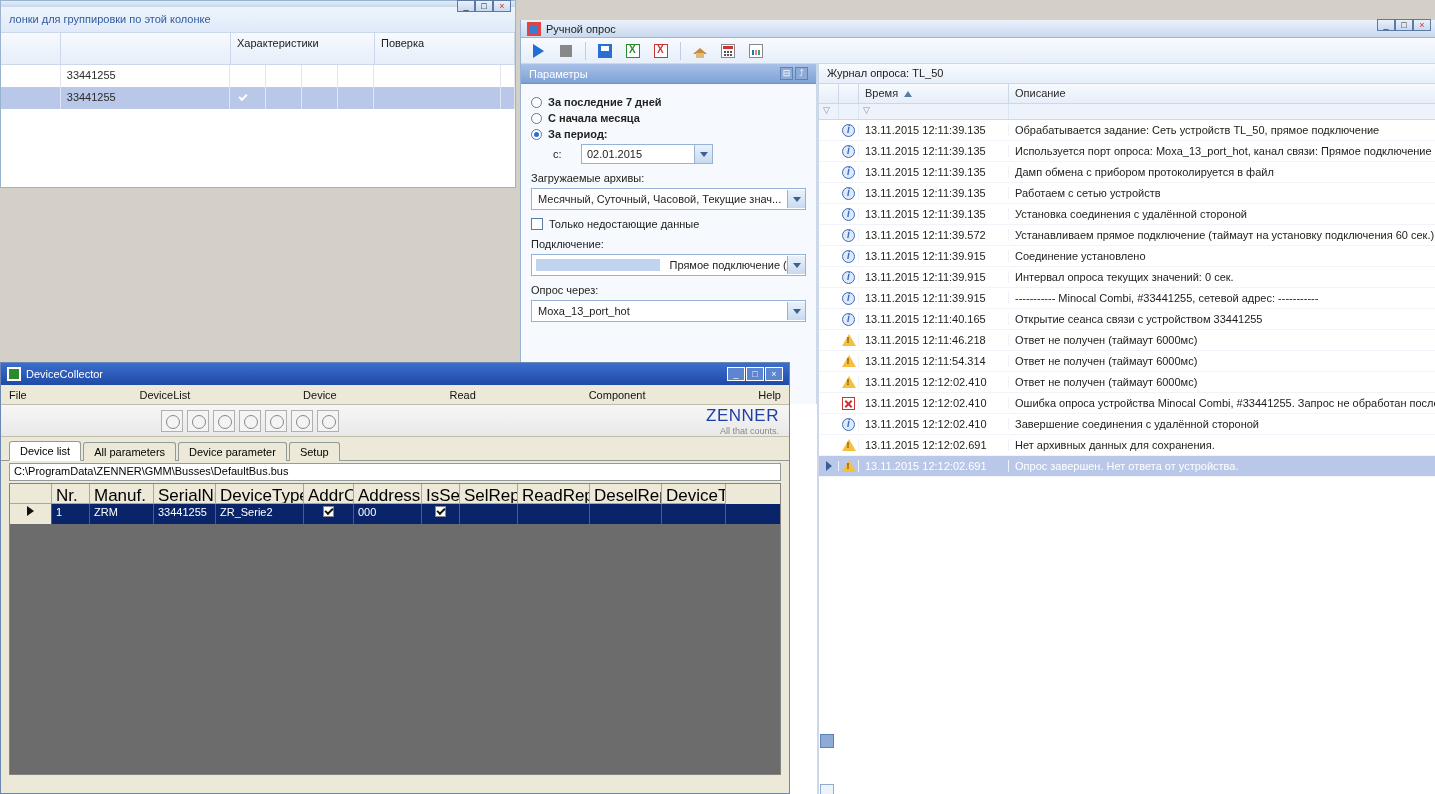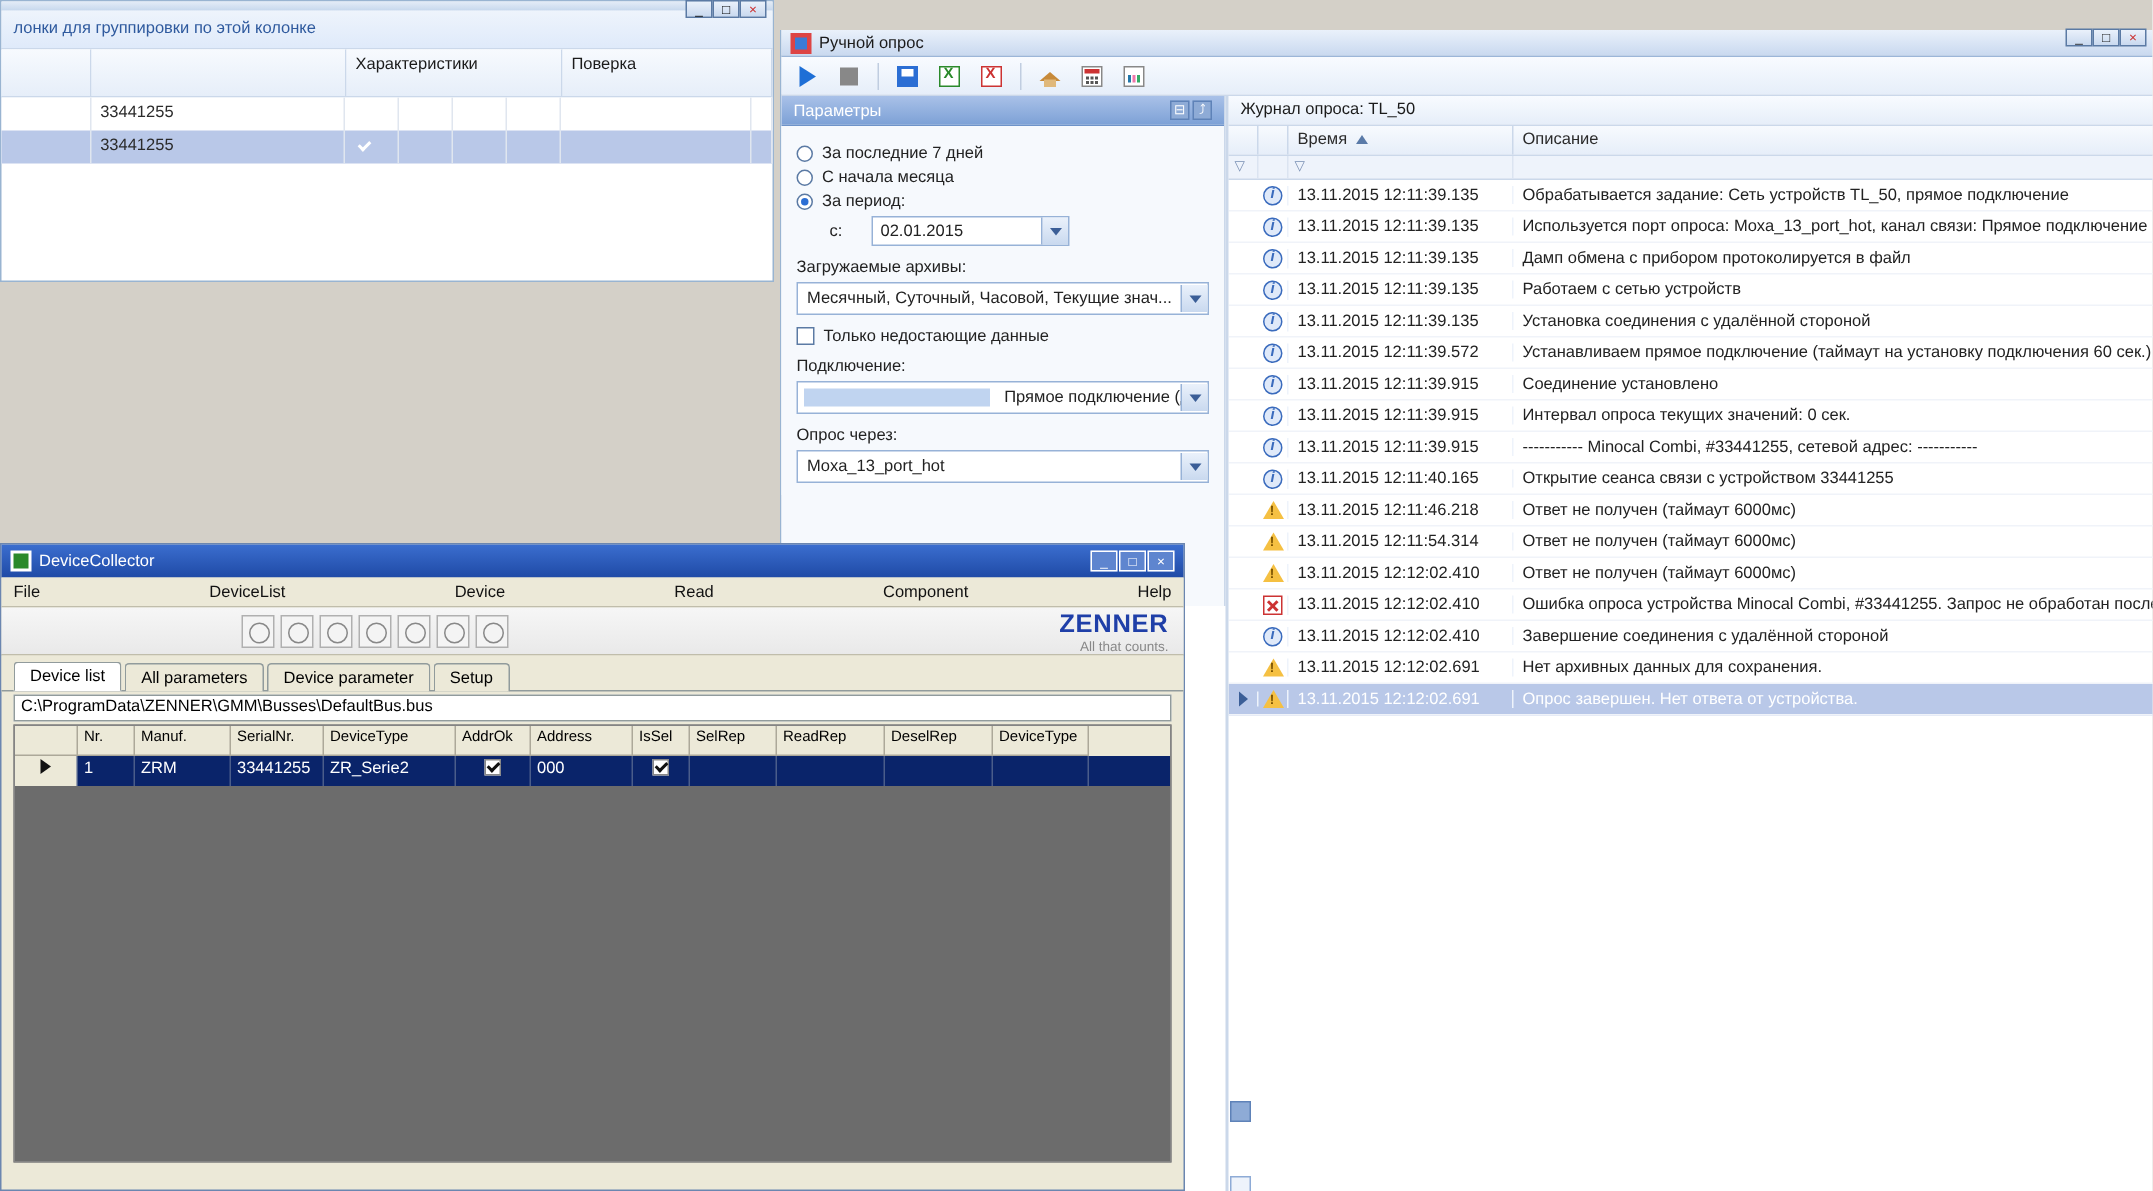--- a/index.html
+++ b/index.html
@@ -50,21 +50,21 @@
 .cal-ico::after{content:"";position:absolute;left:2px;top:6px;width:2px;height:2px;background:#555;box-shadow:3px 0 #555,6px 0 #555,0 3px #555,3px 3px #555,6px 3px #555;}
 .chart-ico{width:14px;height:14px;border:1px solid #888;background:#fff;position:relative;}
 .chart-ico::after{content:"";position:absolute;left:2px;bottom:2px;width:2px;height:5px;background:#27a;box-shadow:3px 0 0 -0px #e7a,6px 0 0 0 #3a6;}
 
 .poll-body{display:flex; height:calc(100% - 44px);}
 .params-panel{ width:296px; border-right:1px solid #cbd8ea; background:#f6f9fd; display:flex; flex-direction:column; }
 .panel-title{height:20px;background:linear-gradient(#a9c1e8,#7da1d6);color:#fff;padding:3px 8px;font-size:11px;display:flex;align-items:center;justify-content:space-between;border-bottom:1px solid #6e93c9;}
 .pin-icons{display:flex;gap:2px;}
 .pin{width:13px;height:13px;background:#8eabd6;border:1px solid #5e82b8;font-size:9px;text-align:center;line-height:11px;color:#fff;}
 .params-content{padding:8px 10px; background:#f6f9fd; color:#222;}
-.radio-row{display:flex;align-items:flex-end;gap:6px;margin:4px 0;}
+.radio-row{display:flex;align-items:flex-end;gap:6px;margin:4px 0;font-weight:bold;}
 .radio{width:11px;height:11px;border-radius:50%;border:1px solid #5b7aa4;background:#fff;display:flex;align-items:center;justify-content:center;}
 .radio.checked::after{content:"";width:5px;height:5px;border-radius:50%;background:#2b6ed4;}
 .date-subrow{display:flex;align-items:center;gap:8px;margin:4px 0 4px 22px;}
 .date-input{display:flex;align-items:center;border:1px solid #97b2d7;background:#fff;height:20px;width:132px;}
 .date-input span{flex:1;padding:0 5px;}
 .dd-btn{width:18px;height:18px;background:linear-gradient(#eaf1fb,#c9d9ef);border-left:1px solid #97b2d7;display:flex;align-items:center;justify-content:center;}
 .dd-btn::after{content:"";width:0;height:0;border-left:4px solid transparent;border-right:4px solid transparent;border-top:5px solid #3b5e97;}
 .lbl{margin:8px 0 4px;}
 .select{display:flex;align-items:center;border:1px solid #97b2d7;background:#fff;height:22px;}
 .select span{flex:1;padding:0 6px;overflow:hidden;white-space:nowrap;}
@@ -101,32 +101,32 @@
 
 .win-dc{position:absolute;left:0;top:362px;width:790px;height:432px;border:1px solid #6b86b0;background:#ece9d8;}
 .dc-title{height:22px;background:linear-gradient(#3b6ecf,#1f4aa6);color:#fff;display:flex;align-items:center;padding:0 6px;font-size:11px;}
 .dc-title .dcic{width:14px;height:14px;background:#fff;margin-right:5px;position:relative;}
 .dc-title .dcic::after{content:"";position:absolute;inset:2px;background:#2b8a2b;}
 .dc-title .spacer{flex:1;}
 .dc-winbtn{width:18px;height:14px;border:1px solid #fff;background:#5e85cf;font-size:9px;text-align:center;line-height:12px;margin-left:1px;}
 .dc-menu{height:20px;background:#ece9d8;display:flex;align-items:center;gap:14px;padding:0 8px;border-bottom:1px solid #c0bdab;color:#111;justify-content:space-between;}
 .dc-banner{height:32px;background:linear-gradient(#f6f6f6,#e9e9e9);display:flex;align-items:center;justify-content:flex-start;padding:0 10px;border-bottom:1px solid #c0bdab;}
 .zenner{margin-left:auto;color:#1f3fa8;}
-.zenner .big{font-family:Arial Black,Arial;font-weight:700;font-size:17px;letter-spacing:0.5px;}
+.zenner .big{font-family:Arial Black,Arial;font-weight:400;font-size:17px;letter-spacing:0.5px;}
 .zenner .sub{font-size:9px;color:#888;text-align:right;display:block;}
 .dc-toolicons{display:flex;gap:4px;margin-left:150px;}
 .dc-tico{width:22px;height:22px;border:1px solid #b0b0b0;background:#f4f4f4;position:relative;}
 .dc-tico::after{content:"";position:absolute;left:4px;top:4px;width:12px;height:12px;border:1px solid #888;border-radius:50%;}
 .dc-tabs{display:flex;align-items:flex-end;height:24px;background:#ece9d8;padding:0 8px;gap:2px;border-bottom:1px solid #919b9c;}
 .dc-tab{padding:3px 10px;border:1px solid #919b9c;border-bottom:none;border-radius:3px 3px 0 0;background:#ece9d8;font-size:11px;position:relative;top:1px;}
 .dc-tab.active{background:#fff;border-bottom:1px solid #fff;}
 .dc-path{height:18px;border:1px solid #919b9c;margin:2px 8px;padding:1px 4px;background:#fff;font-size:11px;}
 .dc-grid{margin:2px 8px;border:1px solid #848484;background:#6c6c6c;}
 .dc-ghdr{display:flex;background:#ece9d8;height:20px;}
-.dc-ghdr .gcell{border-right:1px solid #aca899;border-bottom:1px solid #aca899;padding:2px 4px;font-size:10px;background:#ece9d8;overflow:hidden;white-space:nowrap;}
+.dc-ghdr .gcell{border-right:1px solid #aca899;border-bottom:1px solid #aca899;padding:2px 4px;font-size:17px;background:#ece9d8;overflow:hidden;white-space:nowrap;}
 .dc-row{display:flex;background:#0a246a;color:#fff;height:20px;}
 .dc-row .gcell{border-right:1px solid #4a5d8a;padding:2px 4px;font-size:11px;overflow:hidden;white-space:nowrap;}
 .gc0{width:42px;}.gc1{width:38px;}.gc2{width:64px;}.gc3{width:62px;}.gc4{width:88px;}.gc5{width:50px;}.gc6{width:68px;}.gc7{width:38px;}.gc8{width:58px;}.gc9{width:72px;}.gc10{width:72px;}.gc11{width:64px;}
 .chkbox{display:inline-block;width:11px;height:11px;border:1px solid #888;background:#fff;position:relative;}
 .chkbox.on::after{content:"";position:absolute;left:1px;top:1px;width:6px;height:3px;border-left:2px solid #111;border-bottom:2px solid #111;transform:rotate(-45deg);}
 .row-ptr{width:0;height:0;border-top:5px solid transparent;border-bottom:5px solid transparent;border-left:7px solid #fff;margin:auto;}
 .dc-gridspace{height:250px;background:#6c6c6c;}
 
 
 .params-panel{height:340px;}

